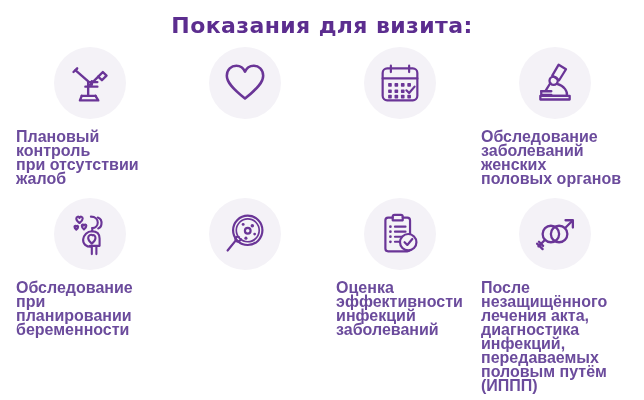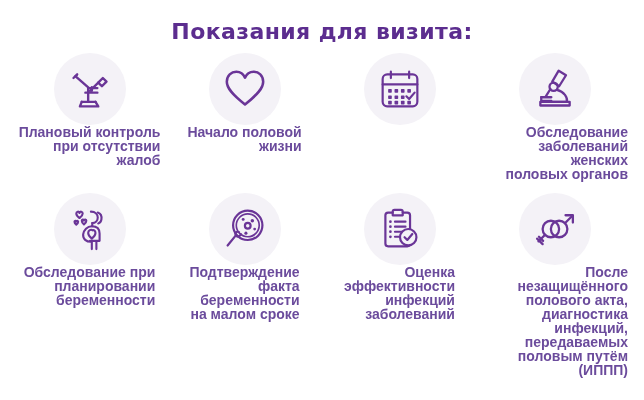--- a/index.html
+++ b/index.html
@@ -19,21 +19,21 @@
     height: 400px;
     box-sizing: border-box;
   }
   .page-title {
     text-align: center;
     color: #5c2d8f;
     font-size: 22px;
     font-weight: bold;
     letter-spacing: 0.4px;
     margin: 0;
-    padding-top: 17px;
+    padding-top: 11px;
     height: 30px;
     line-height: 30px;
     font-family: "DejaVu Sans", sans-serif;
   }
   .grid {
     display: flex;
     flex-wrap: wrap;
     padding: 0 12px;
     box-sizing: border-box;
   }
@@ -58,23 +58,24 @@
     background: #f4f2f7;
     display: flex;
     align-items: center;
     justify-content: center;
     flex: 0 0 auto;
   }
   .icon-circle svg {
     display: block;
   }
   .cell-label {
-    text-align: right;
+    margin-top: 11px;
+    text-align: left;
     color: #6b4b9c;
-    font-size: 14px;
+    font-size: 16px;
     line-height: 14px;
     font-weight: bold;
     white-space: pre-line;
     font-family: "Liberation Sans", sans-serif;
   }
 </style>
 </head>
 <body>
 
 <div class="board">
@@ -104,22 +105,20 @@
 при отсутствии
 жалоб</div>
       </div>
 
       <div class="cell">
         <div class="icon-circle">
           <svg width="44" height="40" viewBox="0 0 48 44" fill="none" stroke="#6a3597" stroke-width="2.8" stroke-linecap="round" stroke-linejoin="round">
             <path d="M24 39 C 10 28, 4 21, 4 14 C 4 7, 9 3, 14.5 3 C 19 3, 22.5 6, 24 9.5 C 25.5 6, 29 3, 33.5 3 C 39 3, 44 7, 44 14 C 44 21, 38 28, 24 39 Z"></path>
           </svg>
         </div>
-        <div class="cell-label">Начало половой
-жизни</div>
       </div>
 
       <div class="cell">
         <div class="icon-circle">
           <svg width="44" height="42" viewBox="0 0 48 46" fill="none" stroke="#6a3597" stroke-width="2.4" stroke-linecap="round" stroke-linejoin="round">
             <path d="M14 4 L14 11"></path>
             <path d="M34 4 L34 11"></path>
             <rect x="5" y="7" width="38" height="35" rx="5"></rect>
             <path d="M5 18 L43 18"></path>
             <g fill="#6a3597" stroke="none">
@@ -191,24 +190,20 @@
               <circle cx="22" cy="13.5" r="1.6"></circle>
               <circle cx="32" cy="15" r="1.9"></circle>
               <circle cx="34.5" cy="24" r="1.5"></circle>
               <circle cx="25" cy="28.5" r="1.7"></circle>
             </g>
             <circle cx="27" cy="20.5" r="3.1"></circle>
             <path d="M17.5 27.5 C 14.5 26, 12.5 28.5, 14 31 C 15.5 33.3, 19 32, 19.5 29.5"></path>
             <path d="M14 31 L5 42"></path>
           </svg>
         </div>
-        <div class="cell-label">Подтверждение
-факта
-берeменности
-на малом сроке</div>
       </div>
 
       <div class="cell">
         <div class="icon-circle">
           <svg width="42" height="44" viewBox="0 0 46 48" fill="none" stroke="#6a3597" stroke-width="2.4" stroke-linecap="round" stroke-linejoin="round">
             <path d="M15 6 L10 6 C 8 6, 7 7.2, 7 9 L7 40 C 7 41.8, 8 43, 10 43 L31 43 C 33 43, 34 41.8, 34 40 L34 9 C 34 7.2, 33 6, 31 6 L26 6"></path>
             <path d="M17 3 L24 3 C 25.3 3, 26 3.8, 26 5 L26 9 L15 9 L15 5 C 15 3.8, 15.7 3, 17 3 Z"></path>
             <g fill="#6a3597" stroke="none">
               <circle cx="12.5" cy="16" r="1.5"></circle>
               <circle cx="12.5" cy="21.5" r="1.5"></circle>
@@ -235,21 +230,21 @@
             <circle cx="19.5" cy="24" r="9"></circle>
             <circle cx="28.5" cy="24" r="9"></circle>
             <path d="M34.8 17.7 L43 9.5"></path>
             <path d="M35.5 9 L43.5 9 L43.5 17"></path>
             <path d="M13.2 30.3 L6 37.5"></path>
             <path d="M6.5 32.5 L11 37"></path>
             <path d="M10.5 40.5 L4.5 34.5"></path>
           </svg>
         </div>
         <div class="cell-label">После незащищённого
-полового акта,
+лечения акта,
 диагностика инфекций,
 передаваемых
 половым путём (ИППП)</div>
       </div>
 
     </div>
 
   </div>
 </div>
 

